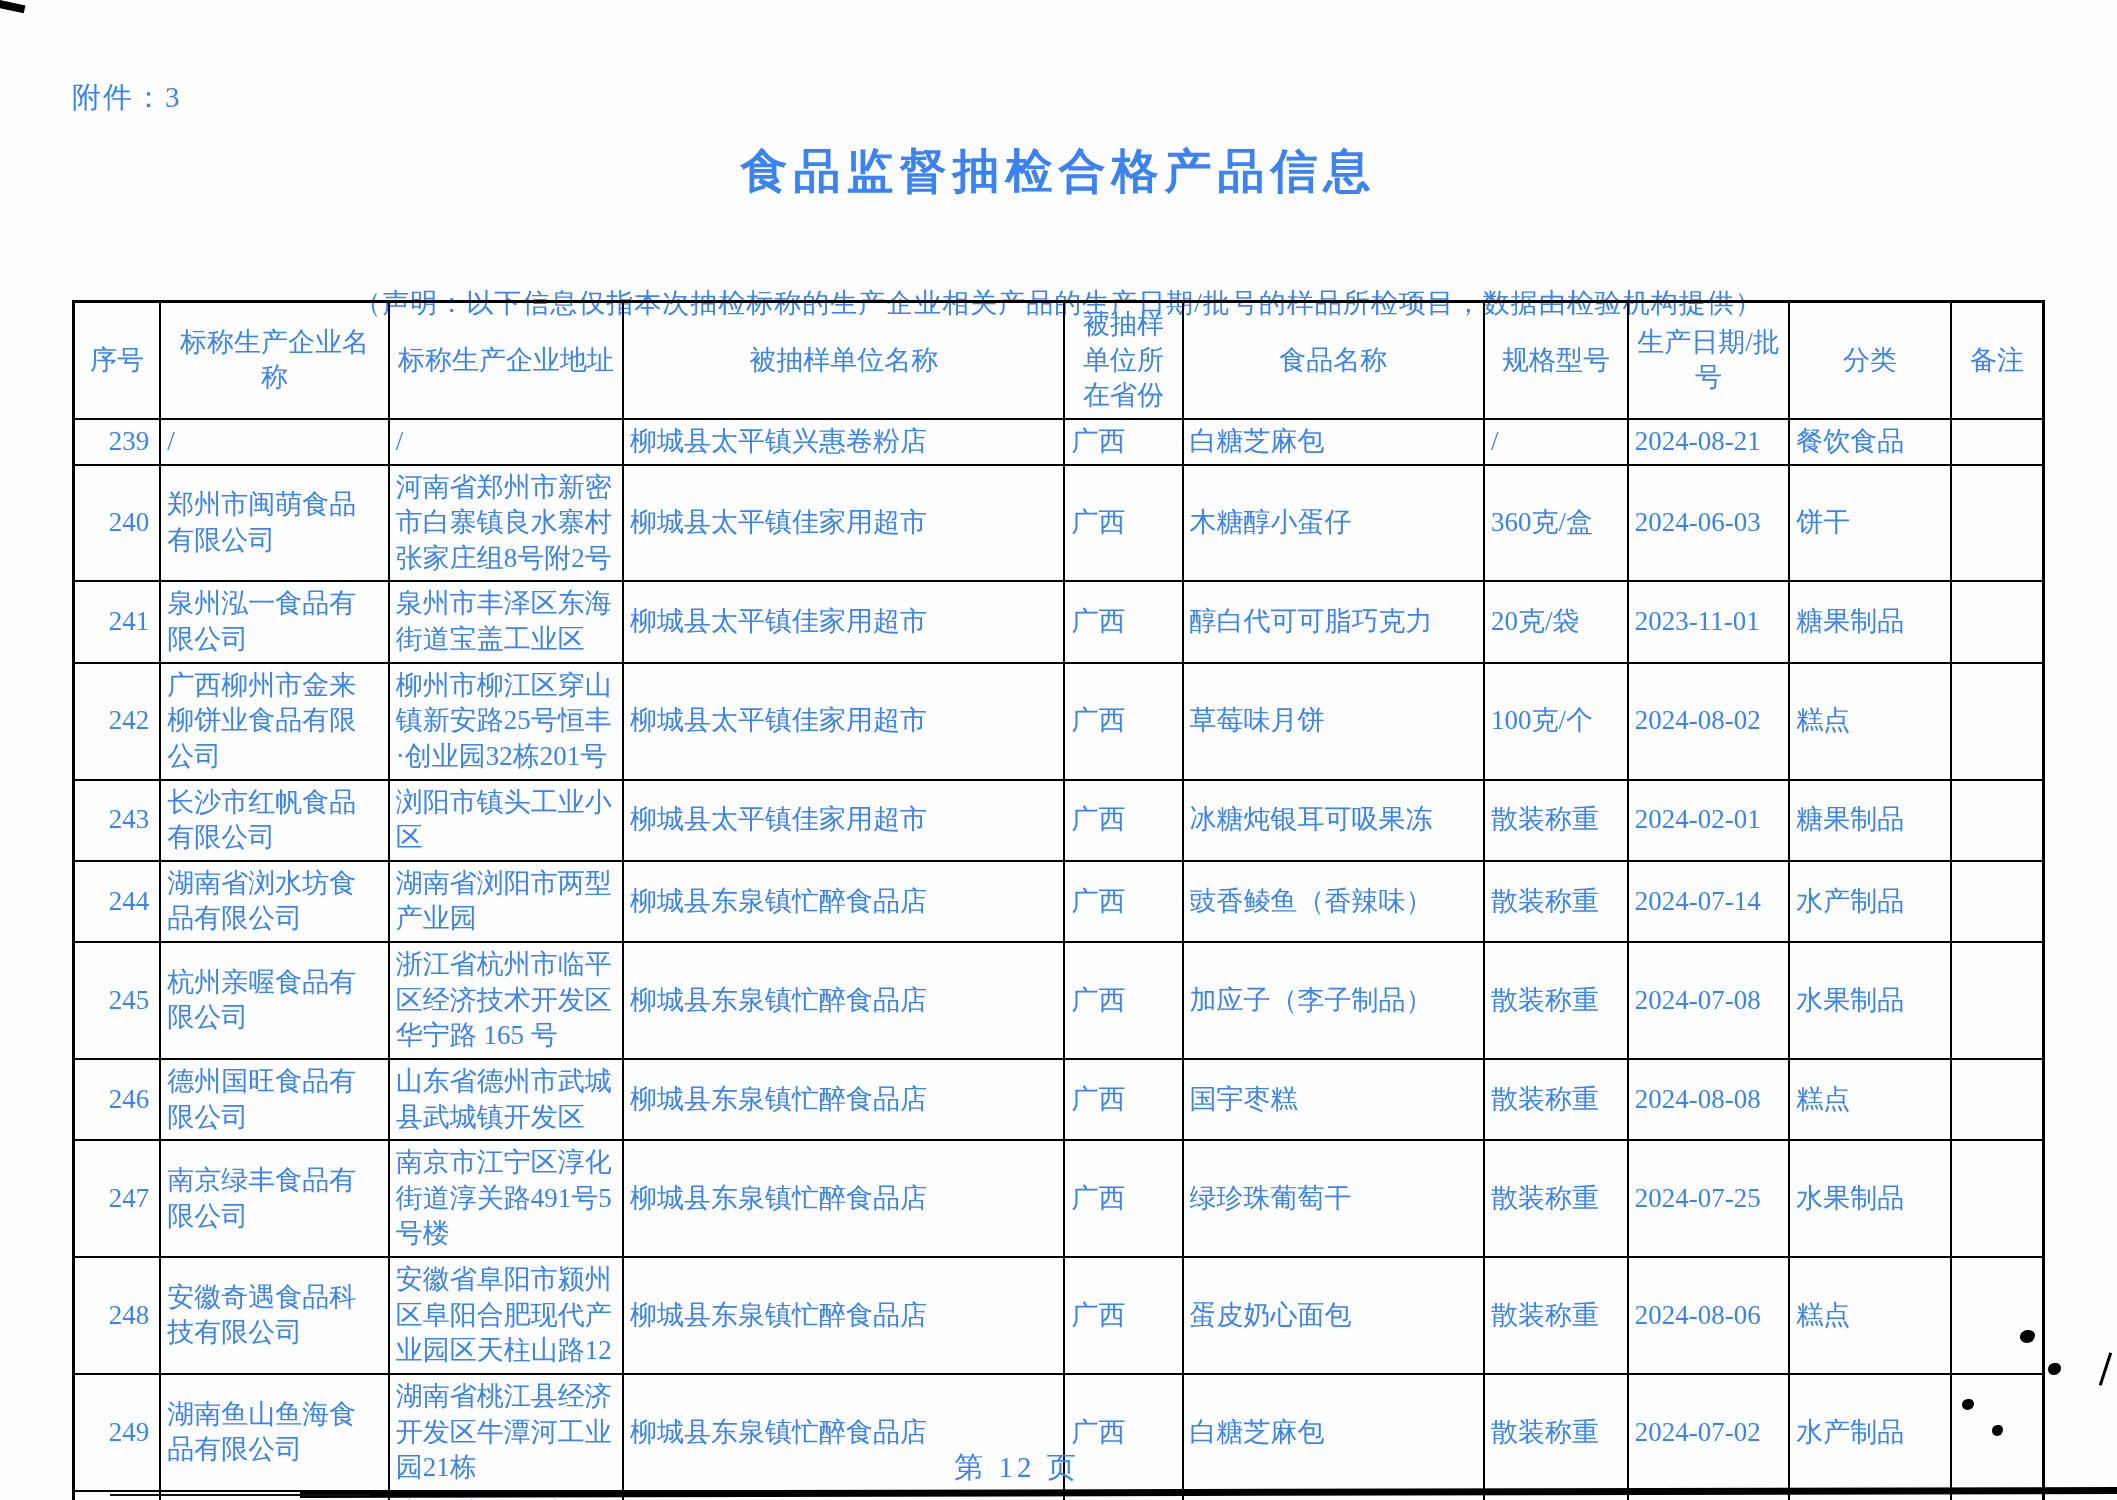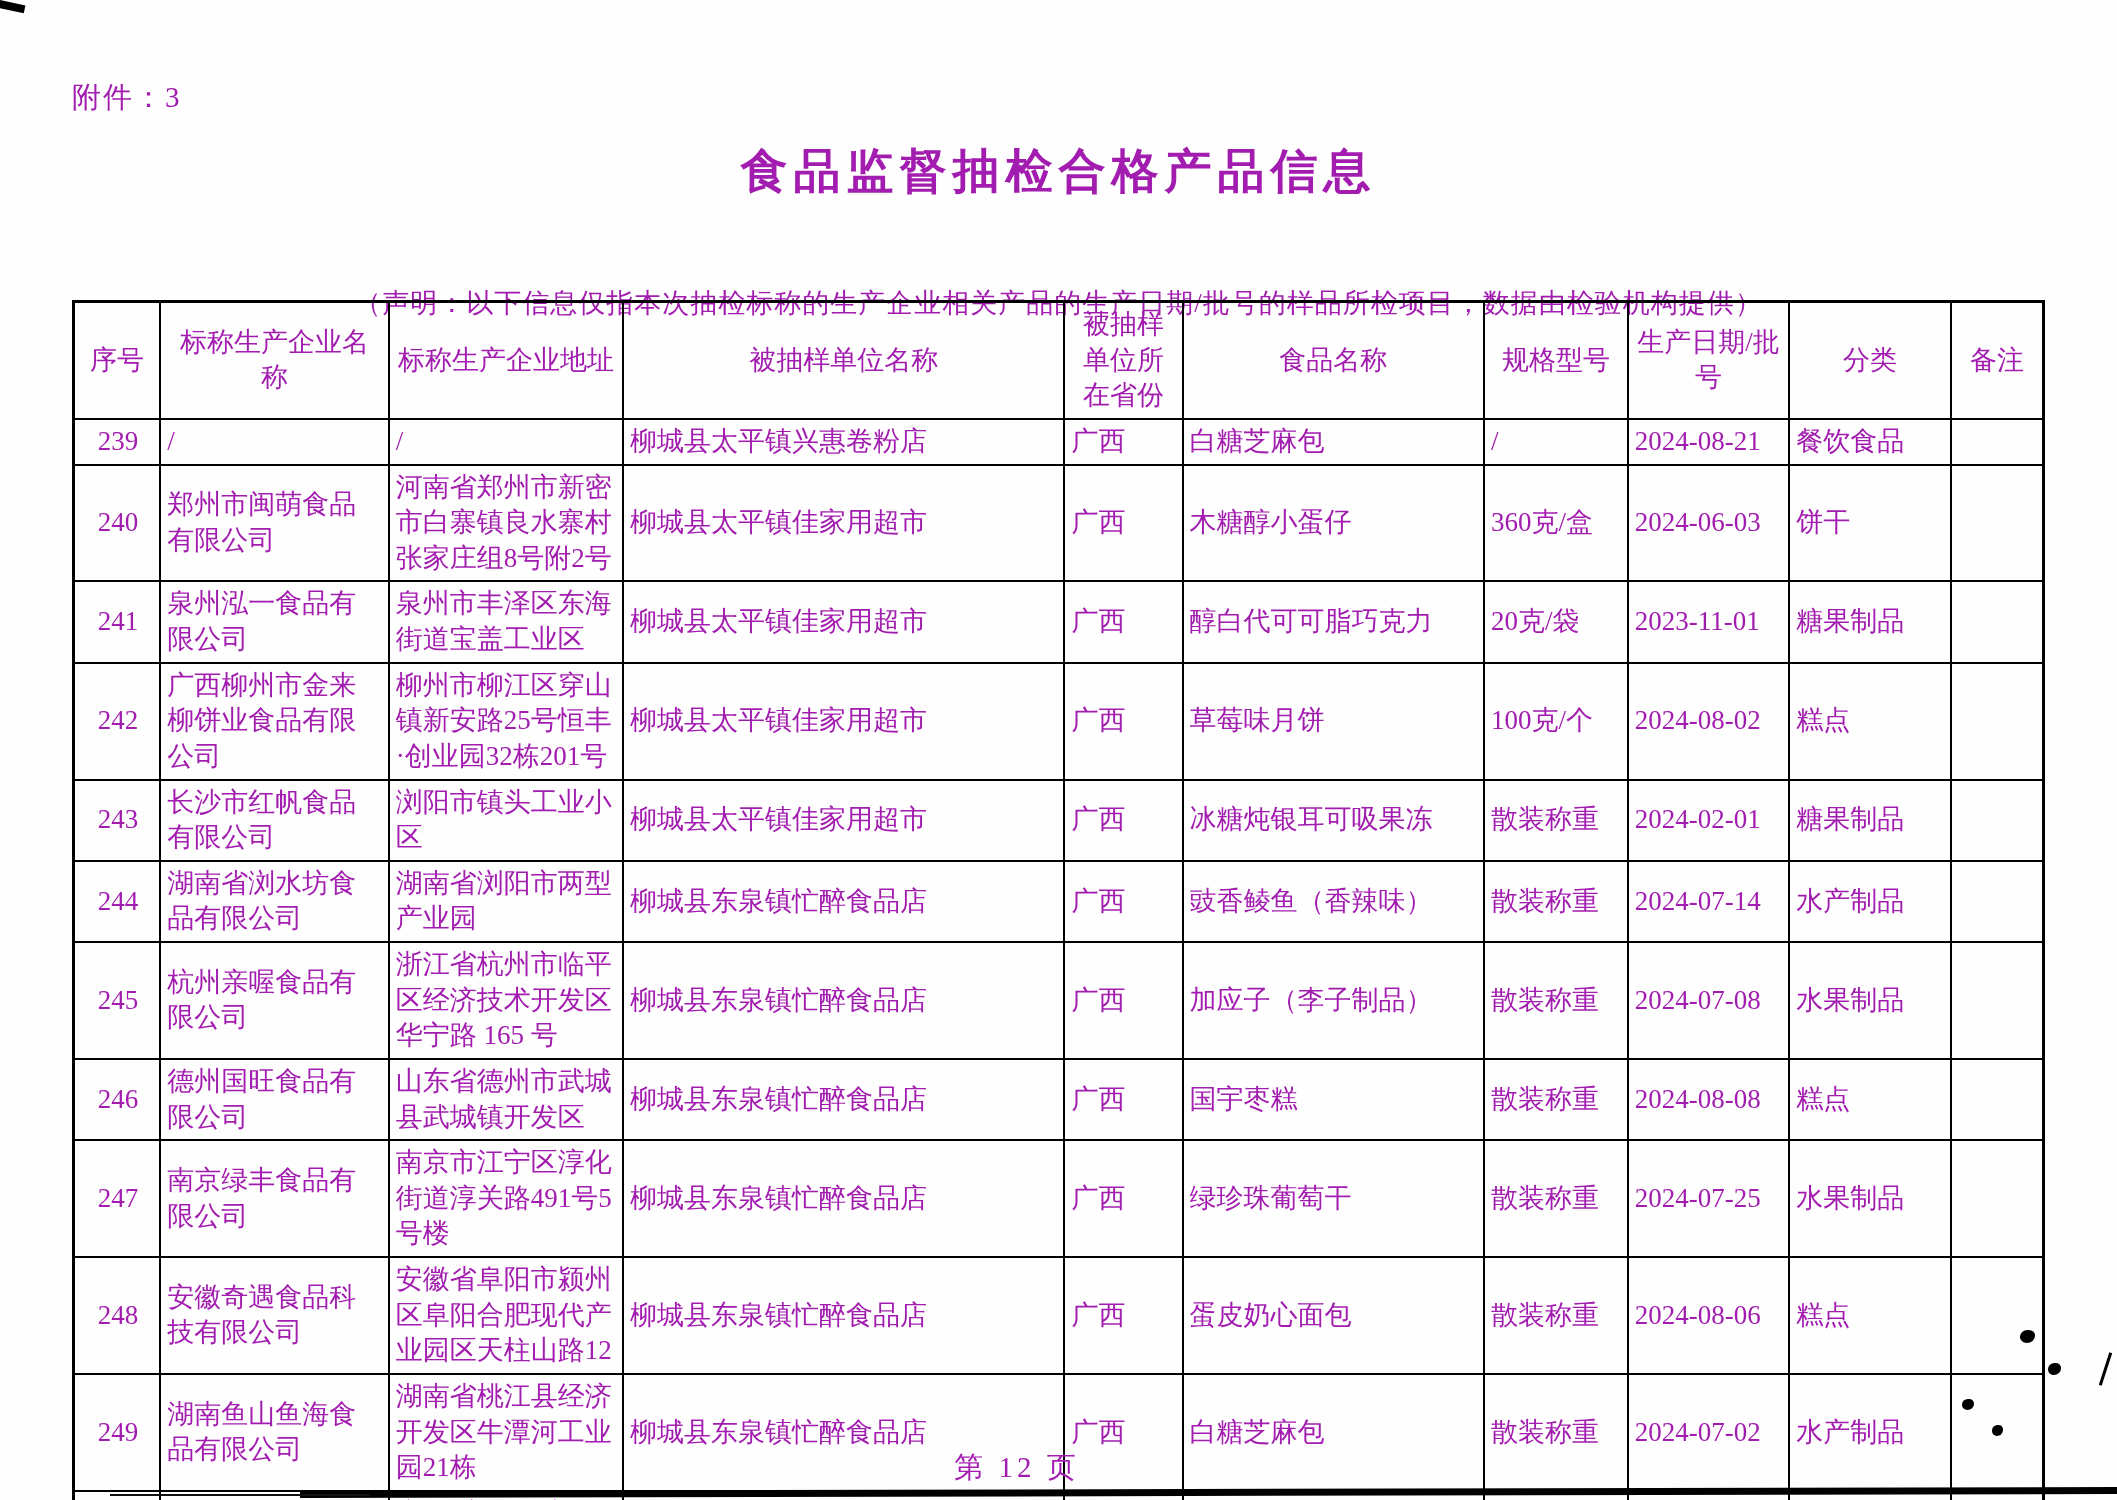--- a/index.html
+++ b/index.html
@@ -1,21 +1,21 @@
 <!DOCTYPE html>
 <html><head>
 <meta charset="utf-8">
 <style>
   html,body{margin:0;padding:0;background:#fff;}
   .page{
     position:relative;
     width:2117px;height:1500px;
     background:#fefefe;
     font-family:"Liberation Serif","DejaVu Serif",serif;
-    color:#a21caf;
+    color:#3b82f6;
     overflow:hidden;
   }
   .attachment{
     position:absolute;left:72px;top:78px;
     font-size:29px;letter-spacing:2px;
   }
   .doc-title{
     position:absolute;left:72px;top:140px;width:1973px;
     text-align:center;font-size:47px;font-weight:bold;letter-spacing:6px;
   }
@@ -40,21 +40,21 @@
     vertical-align:middle;
     overflow:hidden;
     word-break:break-all;
   }
   table.products th{
     font-weight:normal;
     text-align:center;
     height:86px;
   }
   table.products td{text-align:left;}
-  table.products td.c0{text-align:right;padding-right:21px;}
+  table.products td.c0{text-align:right;padding-right:10px;}
   
   tbody tr:nth-child(1) td{height:30px;}
   tbody tr:nth-child(2) td{height:96px;}
   tbody tr:nth-child(3) td{height:66px;}
   tbody tr:nth-child(4) td{height:90px;}
   tbody tr:nth-child(5) td{height:62px;}
   tbody tr:nth-child(6) td{height:58px;}
   tbody tr:nth-child(7) td{height:80px;}
   tbody tr:nth-child(8) td{height:64px;}
   tbody tr:nth-child(9) td{height:82px;}

